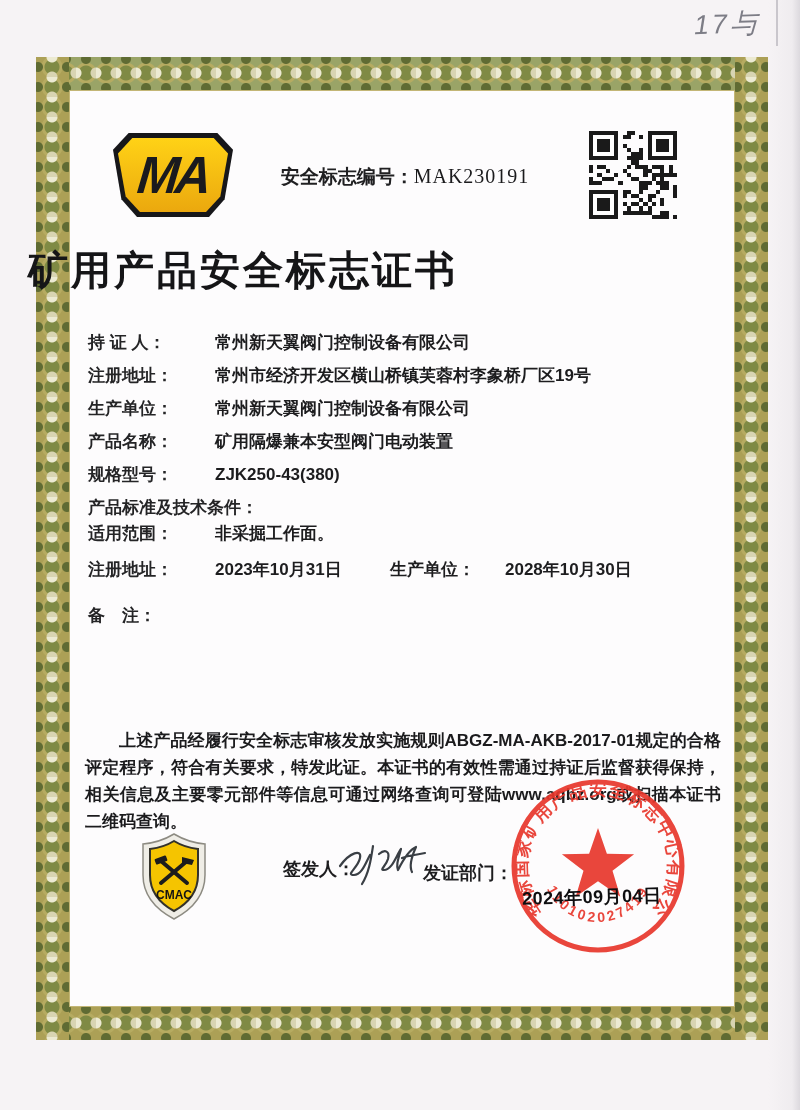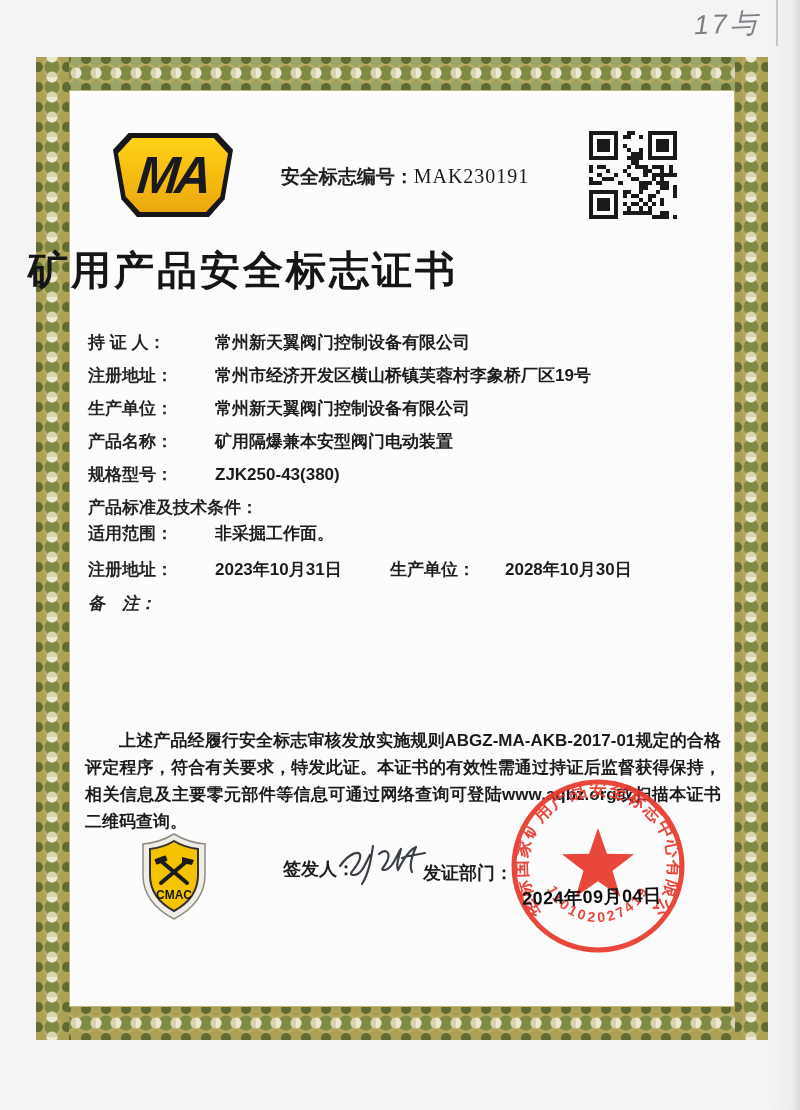--- a/index.html
+++ b/index.html
@@ -59,21 +59,21 @@
   .frow{display:flex;align-items:flex-start;margin-bottom:11px;line-height:22px;}
   .frow .lbl{flex:0 0 127px;font-size:17px;font-weight:bold;color:#242426;white-space:nowrap;}
   .frow .val{font-size:17px;font-weight:bold;color:#1c1c1e;}
   .frow.std{margin-top:4px;margin-bottom:4px;align-items:center;}
   .frow.std .lbl{flex:0 0 212px;}
   .frow.std .val{width:430px;line-height:22px;font-size:16.5px;}
   .frow.dates{margin-top:14px;}
   .frow.dates .v1{flex:0 0 175px;font-size:17px;font-weight:bold;}
   .frow.dates .l2{flex:0 0 115px;font-size:17px;font-weight:bold;white-space:nowrap;}
   .frow.dates .v2{font-size:17px;font-weight:bold;}
-  .frow.remark{margin-top:12px;font-style:italic;}
+  .frow.remark{margin-top:24px;}
   
   .statement{position:absolute;left:85px;top:728px;width:636px;font-size:17px;font-weight:bold;
     line-height:1.58;text-indent:2em;text-align:justify;color:#1b1b1d;}
   
   .cmac{position:absolute;left:138px;top:833px;width:72px;height:88px;}
   .signer-label{position:absolute;left:283px;top:857px;font-size:18px;font-weight:bold;white-space:nowrap;}
   .signature{position:absolute;left:330px;top:832px;width:105px;height:62px;}
   .issuer-label{position:absolute;left:423px;top:861px;font-size:18px;font-weight:bold;white-space:nowrap;}
   .seal{position:absolute;left:508px;top:776px;width:180px;height:180px;z-index:1;opacity:0.92;}
   .seal-date{position:absolute;left:522px;top:885px;width:140px;font-size:18px;font-weight:bold;

